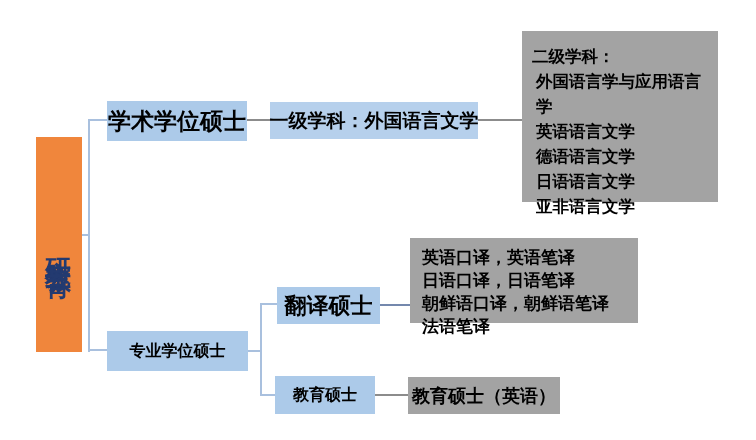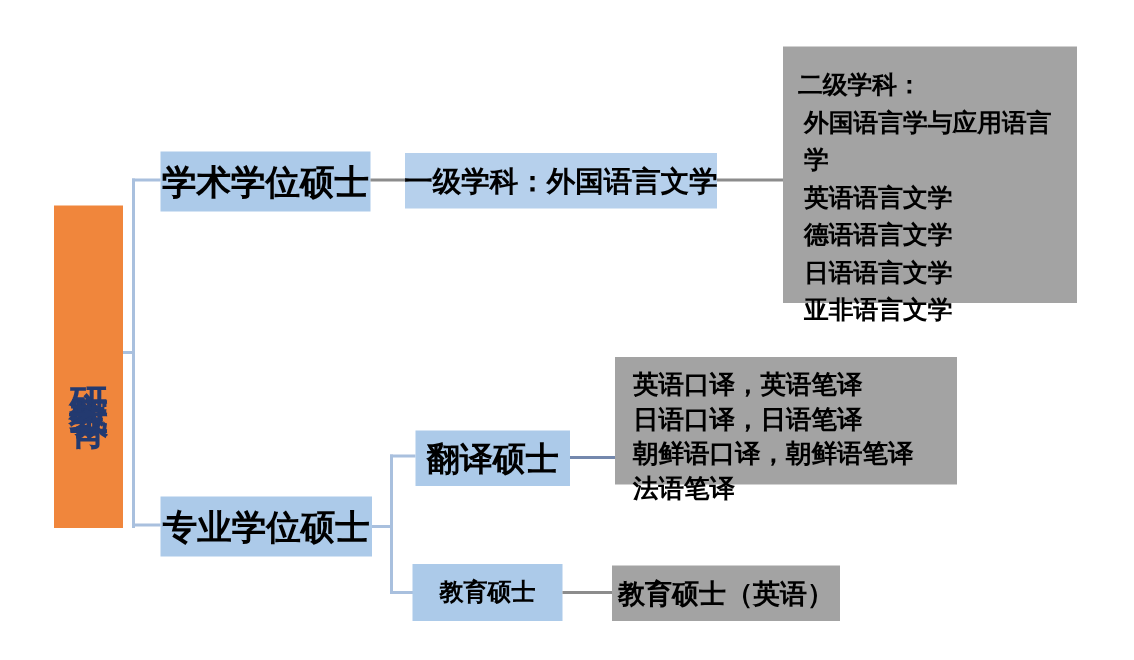--- a/index.html
+++ b/index.html
@@ -31,21 +31,21 @@
   }
   .node {
     background: #ACCAE9;
     color: #000000;
     display: flex; align-items: center; justify-content: center;
     font-weight: bold;
     white-space: nowrap;
   }
   .node-academic    { left: 107px; top: 101px; width: 140px; height: 40px; font-size: 23px; }
   .node-firstlevel  { left: 270px; top: 102px; width: 208px; height: 37px; font-size: 19px; background: #B6D0EC; }
-  .node-professional{ left: 107px; top: 331px; width: 141px; height: 40px; font-size: 23px; }
+  .node-professional{ left: 107px; top: 331px; width: 141px; height: 40px; font-size: 16px; }
   .node-translation { left: 277px; top: 287px; width: 103px; height: 37px; font-size: 22px; }
   .node-education   { left: 275px; top: 376px; width: 100px; height: 38px; font-size: 16px; }
   .panel {
     background: #a3a3a3;
     color: #000000;
     font-weight: bold;
   }
   .panel-second-level {
     left: 522px; top: 31px; width: 196px; height: 171px;
     padding: 13px 4px 0 10px;

